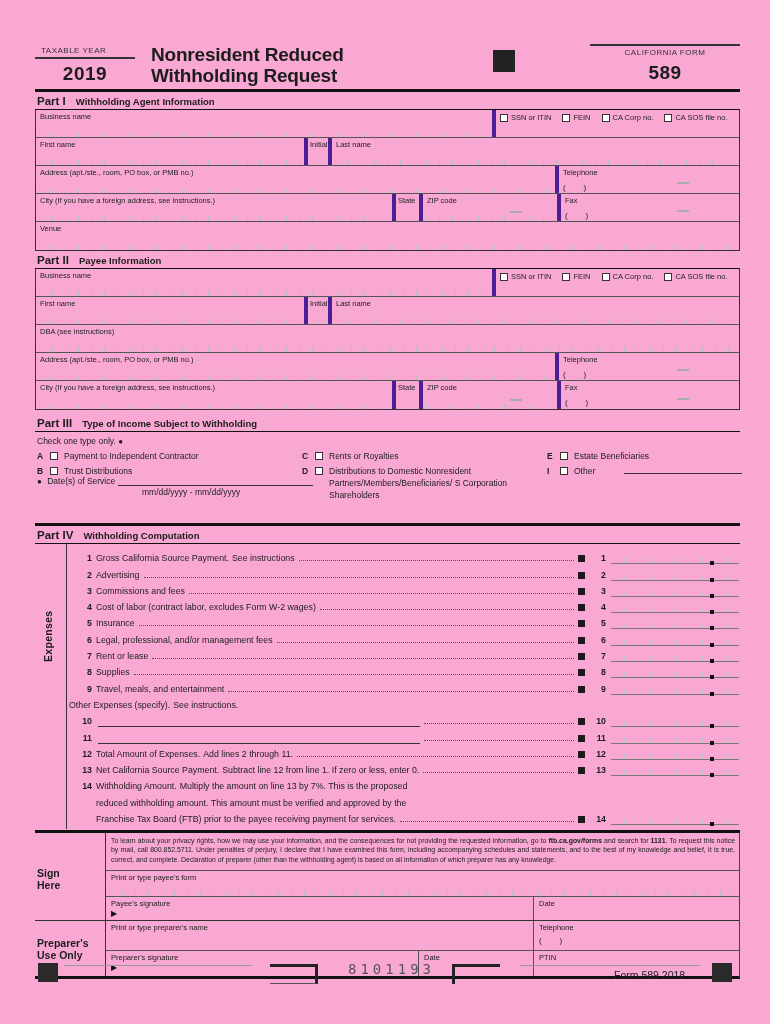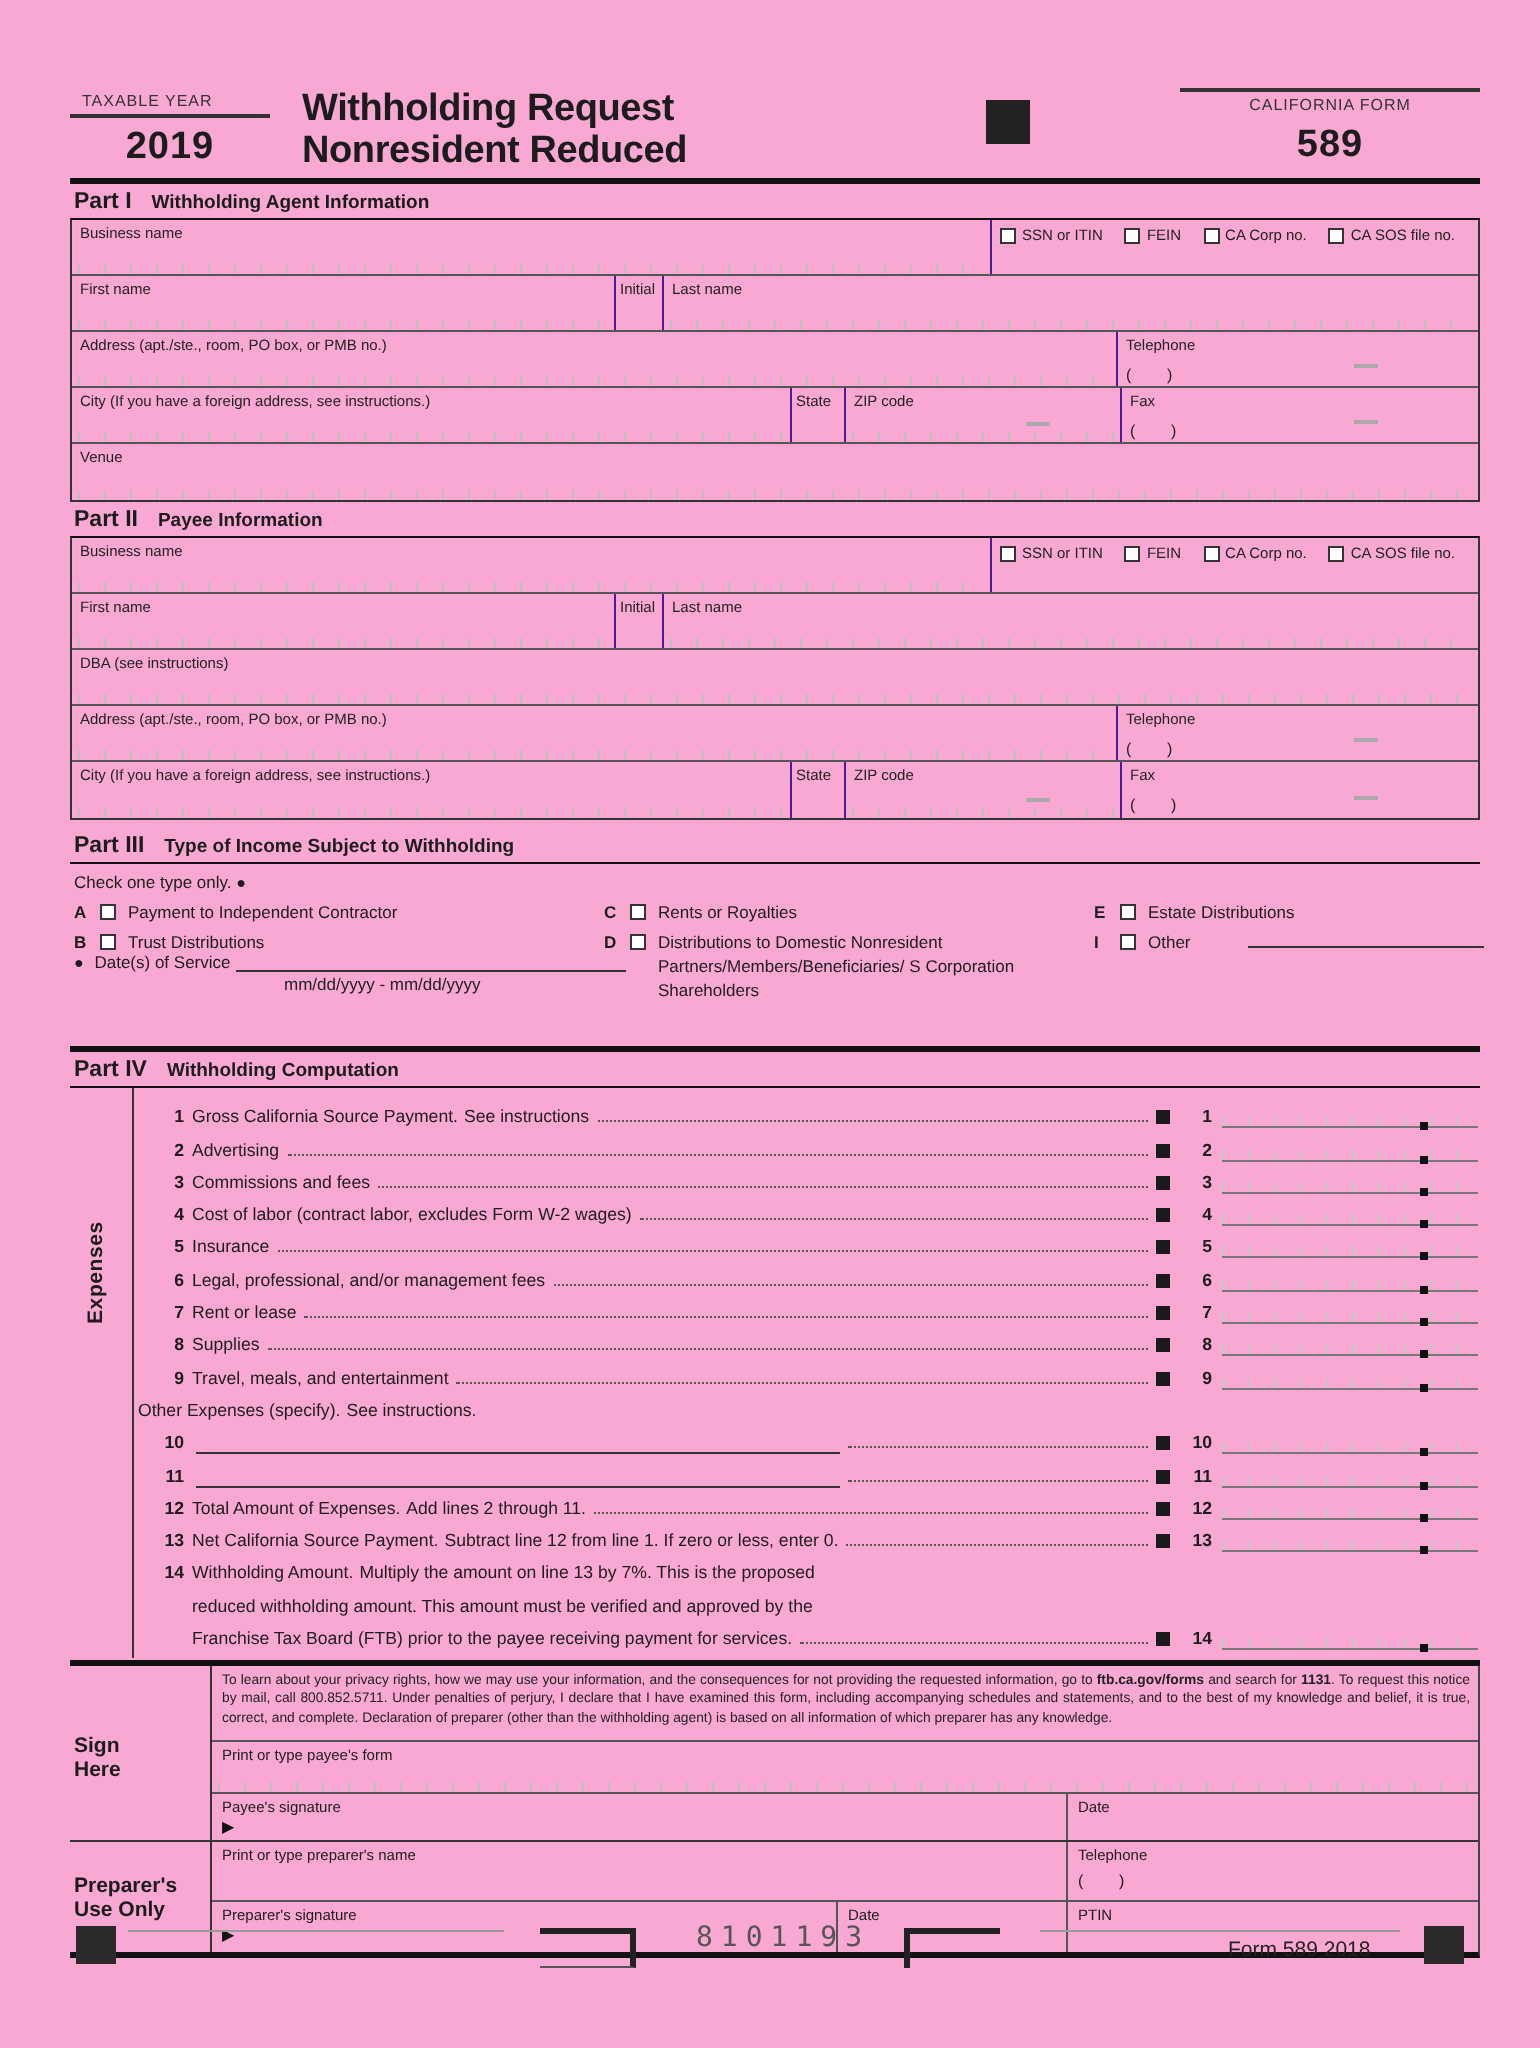--- a/index.html
+++ b/index.html
@@ -24,21 +24,21 @@
   
   .part-hdr { display:flex; align-items:center; padding:3px 0 2px 2px; }
   .part-label { font-size:11.5px; font-weight:700; margin-right:10px; white-space:nowrap; }
   .part-title { font-size:9.5px; font-weight:700; }
   .underlined { border-bottom:1.5px solid #111; }
 
   
   .tbl { border:1px solid #333; border-top:1.2px solid #111; }
   .tr { display:flex; height:28px; border-bottom:1px solid #555; }
   .tr:last-child { border-bottom:none; }
-  .td { position:relative; border-right:1px solid #4c1d95; padding:2px 0 0 4px;
+  .td { position:relative; border-right:4px solid #4c1d95; padding:2px 0 0 4px;
         font-size:7.5px; color:#222; overflow:hidden; }
   .td:last-child { border-right:none; }
   .grow { flex:1; }
   .comb::after { content:""; position:absolute; left:3px; right:3px; bottom:0; height:5px;
         background:repeating-linear-gradient(to right,#bdbdbd 0 1px,transparent 1px 13px); }
   .cbrow { display:flex; align-items:center; gap:4px; padding-top:1px; }
   .cbgrp { display:flex; align-items:center; gap:3px; margin-right:7px; }
   .cb { width:8px; height:8px; border:1px solid #333; background:#fff; flex:0 0 auto; }
   .phone2 { font-size:8px; white-space:pre; margin-top:6px; display:block; }
   .dash { position:absolute; width:12px; height:2px; background:#aaa; }
@@ -112,22 +112,22 @@
 
 <div class="page">
 <div class="form-area">
 
   <div class="hdr">
     <div class="hdr-left">
       <div class="taxable-year">TAXABLE YEAR</div>
       <div class="year">2019</div>
     </div>
     <div class="hdr-title">
+      <div>Nonresident Reduced</div>
       <div>Withholding Request</div>
-      <div>Nonresident Reduced</div>
     </div>
     <div class="hdr-sq"></div>
     <div class="hdr-right">
       <div class="ca-form">CALIFORNIA  FORM</div>
       <div class="form-num">589</div>
     </div>
   </div>
   <div class="bar"></div>
 
   <div class="part-hdr">
@@ -281,21 +281,21 @@
         <div class="opt">
           <span class="opt-letter">D</span>
           <span class="cb"></span>
           <span class="opt-label">Distributions to Domestic Nonresident Partners/Members/Beneficiaries/ S Corporation Shareholders</span>
         </div>
       </div>
       <div class="p3col c3">
         <div class="opt">
           <span class="opt-letter">E</span>
           <span class="cb"></span>
-          <span class="opt-label">Estate Distributions</span>
+          <span class="opt-label">Estate Beneficiaries</span>
         </div>
         <div class="opt">
           <span class="opt-letter">I</span>
           <span class="cb"></span>
           <span class="opt-label">Other</span>
           <span class="fill-line" style="width:118px;"></span>
         </div>
       </div>
     </div>
     <div class="dates">

